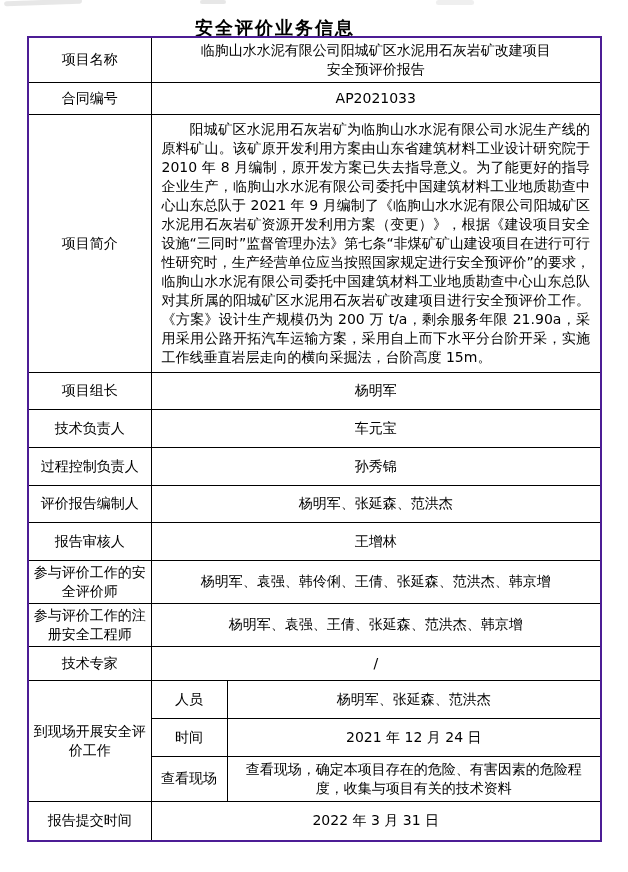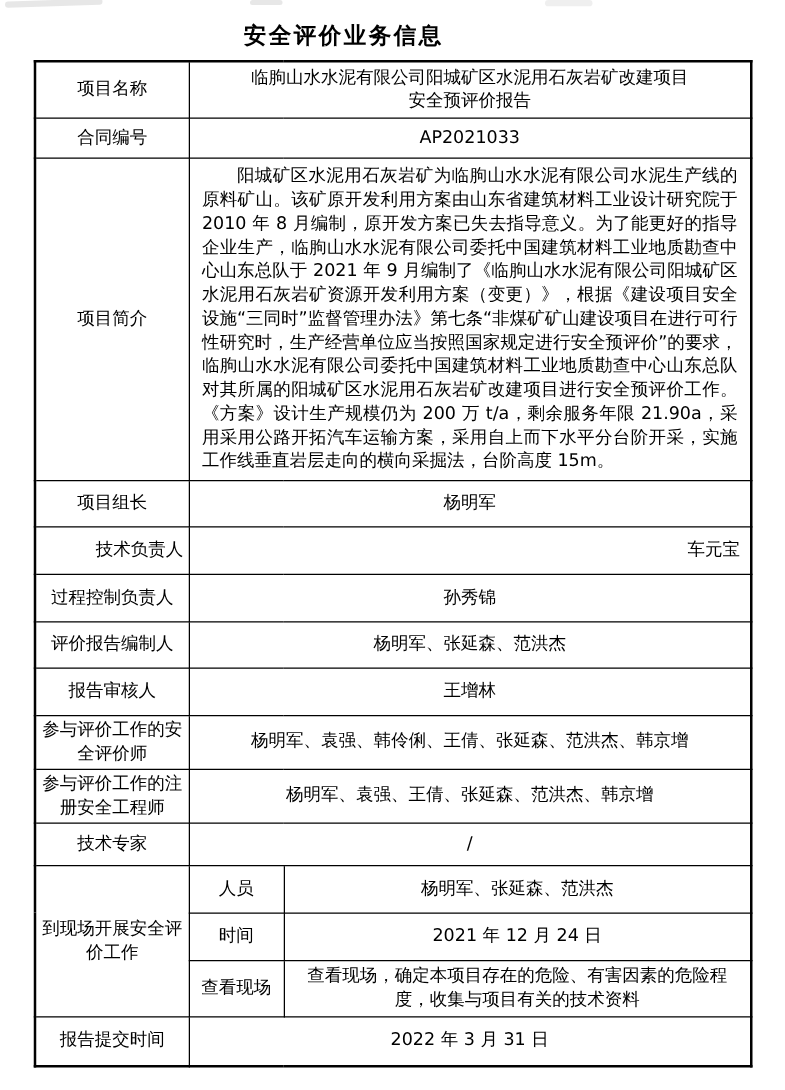--- a/index.html
+++ b/index.html
@@ -25,25 +25,25 @@
     padding-top: 16px;
     text-align: center;
     font-size: 18px;
     font-weight: bold;
     letter-spacing: 2px;
     color: #000;
   }
 
   table.info-table {
     position: absolute;
-    left: 27px; top: 48px;
+    left: 27px; top: 36px;
     width: 573px;
     border-collapse: collapse;
     table-layout: fixed;
-    border: 2px solid #000000;
+    border: 2px solid #4c1d95;
   }
   col.c1 { width: 123px; }
   col.c2 { width: 76px; }
   col.c3 { width: 374px; }
 
   td {
     border: 1px solid #000;
     font-size: 14px;
     line-height: 19px;
     text-align: center;
@@ -60,21 +60,21 @@
     text-indent: 2em;
     padding: 5px 10px;
     line-height: 19px;
   }
 
   
   tr.r-name  td { height: 45px; }
   tr.r-contract td { height: 32px; }
   tr.r-intro td { height: 245px; margin-top: 40px; }
   tr.r-leader td { height: 37px; margin-left: 40px; }
-  tr.r-tech td { height: 38px; text-align: right; }
+  tr.r-tech td { height: 38px; }
   tr.r-process td { height: 38px; }
   tr.r-compilers td { height: 37px; }
   tr.r-reviewer td { height: 38px; }
   tr.r-assessors td { height: 38px; }
   tr.r-engineers td { height: 38px; }
   tr.r-experts td { height: 34px; }
   tr.r-site1 td { height: 38px; }
   tr.r-site2 td { height: 38px; text-align: center; }
   tr.r-site3 td { height: 45px; }
   tr.r-submit td { height: 40px; }

